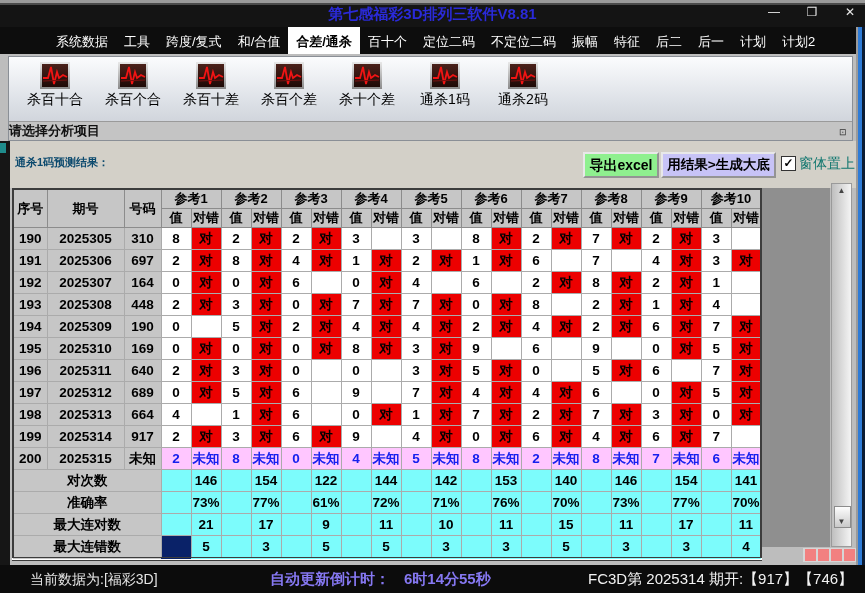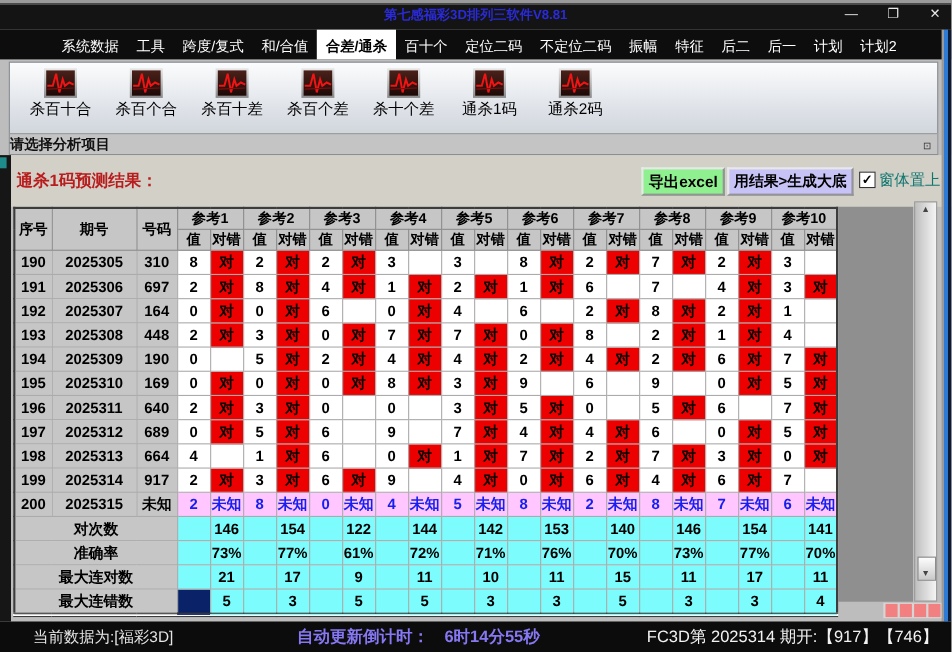--- a/index.html
+++ b/index.html
@@ -2,21 +2,21 @@
 <html><head>
 <meta charset="utf-8">
 <style>
   html,body{margin:0;padding:0;background:#777;}
   .window{position:relative;width:865px;height:593px;background:#BDBDBD;overflow:hidden;
           font-family:"Liberation Sans",sans-serif;-webkit-font-smoothing:antialiased;}
   
   .titlebar{position:absolute;left:0;top:0;width:865px;height:27px;
             background:linear-gradient(#9a9a9a 0 3px,#4a4a4a 3px 5px,#141414 5px 100%);}
   .title{position:absolute;left:0;right:0;top:5px;text-align:center;color:#2A2AD9;
-         font-size:12px;font-weight:bold;}
+         font-size:15px;font-weight:bold;}
   .win-controls{position:absolute;right:6px;top:4px;display:flex;gap:20px;}
   .win-btn{width:18px;height:16px;color:#E8E8E8;font-size:12px;line-height:16px;
            text-align:center;cursor:default;}
   
   .menubar{position:absolute;left:0;top:27px;width:865px;height:27px;background:#0D0D0D;
            display:flex;align-items:stretch;padding-left:48px;box-sizing:border-box;}
   .menu-item{color:#FFFFFF;font-size:13px;padding:6px 8px 0 8px;white-space:nowrap;}
   .menu-item.active{background:#FFFFFF;color:#000000;font-weight:bold;}
   
   .toolbar{position:absolute;left:8px;top:56px;width:845px;height:85px;box-sizing:border-box;
@@ -27,21 +27,21 @@
                 background:linear-gradient(#e8e8e8,#8a8a8a);padding:2px;}
   .tool-iconbox svg{display:block;background:linear-gradient(#4A211A,#1E0906);}
   .tool-label{font-size:14px;color:#000;margin-top:2px;white-space:nowrap;}
   .caption-strip{position:absolute;left:0;right:0;bottom:0;height:18px;background:#C4C4C4;
                  border-top:1px solid #9a9a9a;text-align:left;font-size:13px;
                  font-weight:bold;line-height:18px;color:#111;}
   .launcher{position:absolute;right:3px;bottom:3px;width:10px;height:10px;font-size:9px;
             line-height:10px;color:#333;}
   
   .resultbar{position:absolute;left:0;top:141px;width:865px;height:47px;background:#D3D0C8;}
-  .result-label{position:absolute;left:15px;top:14px;color:#b91c1c;font-size:15px;font-weight:bold;}
+  .result-label{position:absolute;left:15px;top:14px;color:#0c4a6e;font-size:11px;font-weight:bold;}
   .result-input{position:absolute;left:178px;top:10px;width:392px;height:24px;
                 background:#F7FFF5;border:2px inset #9aa8b8;color:#037803;font-size:15px;
                 font-weight:bold;letter-spacing:2px;padding:0 0 0 8px;
                 font-family:"Liberation Sans",sans-serif;}
   .btn{position:absolute;top:11px;height:26px;border:2px outset #e8e8e8;font-size:14px;
        font-weight:bold;color:#000;line-height:22px;text-align:center;box-sizing:border-box;
        cursor:default;white-space:nowrap;}
   .btn-export{left:583px;width:76px;background:#8FF08F;}
   .btn-generate{left:661px;width:115px;background:#C7C3F6;font-size:13.5px;}
   .chk{position:absolute;left:781px;top:15px;width:13px;height:13px;background:#fff;

